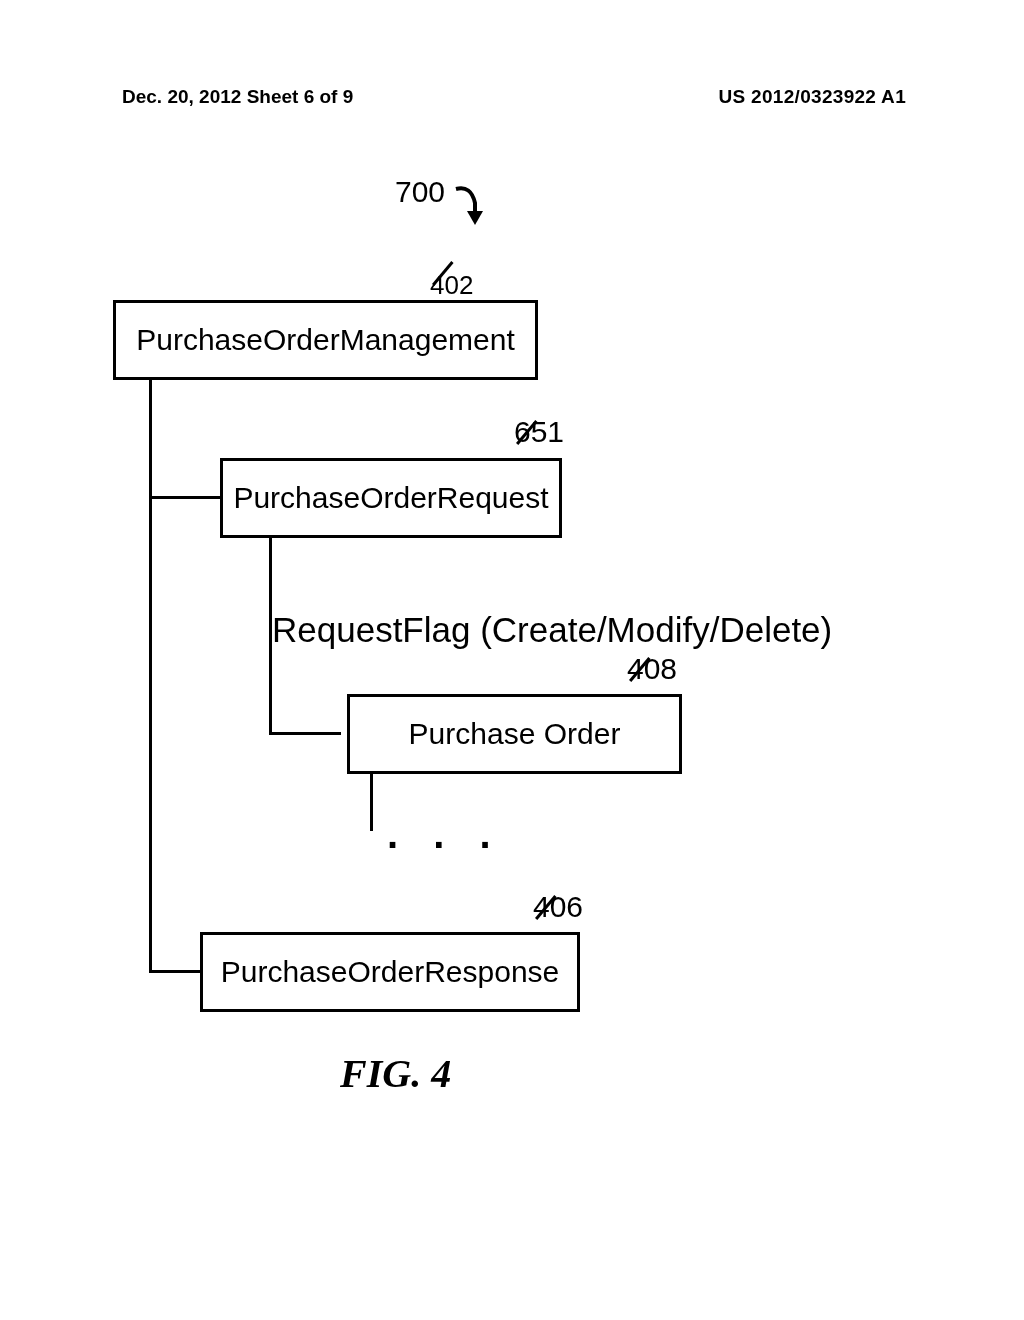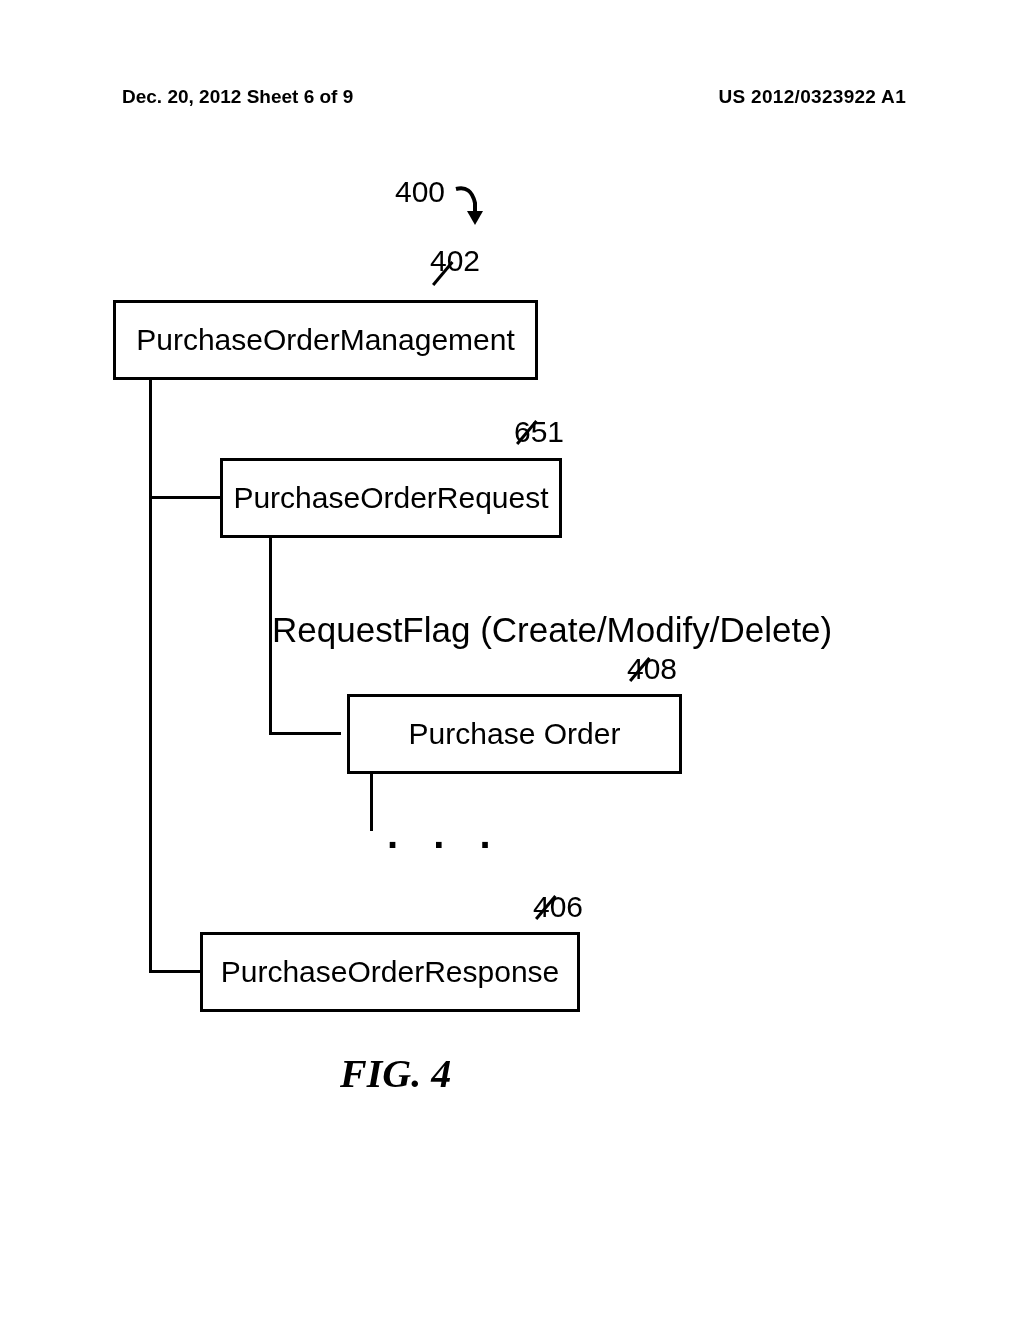--- a/index.html
+++ b/index.html
@@ -48,23 +48,23 @@
     }
     .arrow-400 {
       position: absolute;
       top: 3px;
       left: 453px;
       width: 40px;
       height: 50px;
     }
     .label-402 {
       position: absolute;
-      top: 64px;
+      top: 90px;
       left: 430px;
-      font-size: 30px;
+      font-size: 26px;
     }
     .line-402 {
       position: absolute;
       top: 104px;
       left: 432px;
       width: 30px;
       height: 25px;
       border-top: 3px solid black;
       transform: rotate(-50deg);
       transform-origin: left top;
@@ -228,21 +228,21 @@
   </style>
 </head>
 <body>
 
 <div class="header">
   <span class="header-center">Dec. 20, 2012  Sheet 6 of 9</span>
   <span class="header-right">US 2012/0323922 A1</span>
 </div>
 
 <div class="diagram">
-  <span class="label-400">400</span>
+  <span class="label-400">700</span>
   <svg class="arrow-400" viewBox="0 0 40 50">
     <path d="M 3 6 Q 18 2 22 20 L 22 34" stroke="black" stroke-width="4" fill="none"></path>
     <path d="M 14 28 L 22 42 L 30 28 Z" fill="black"></path>
   </svg>
 
   <span class="label-402">402</span>
   <div class="line-402"></div>
   <div class="box box-402">
     <span>PurchaseOrderManagement</span>
   </div>

